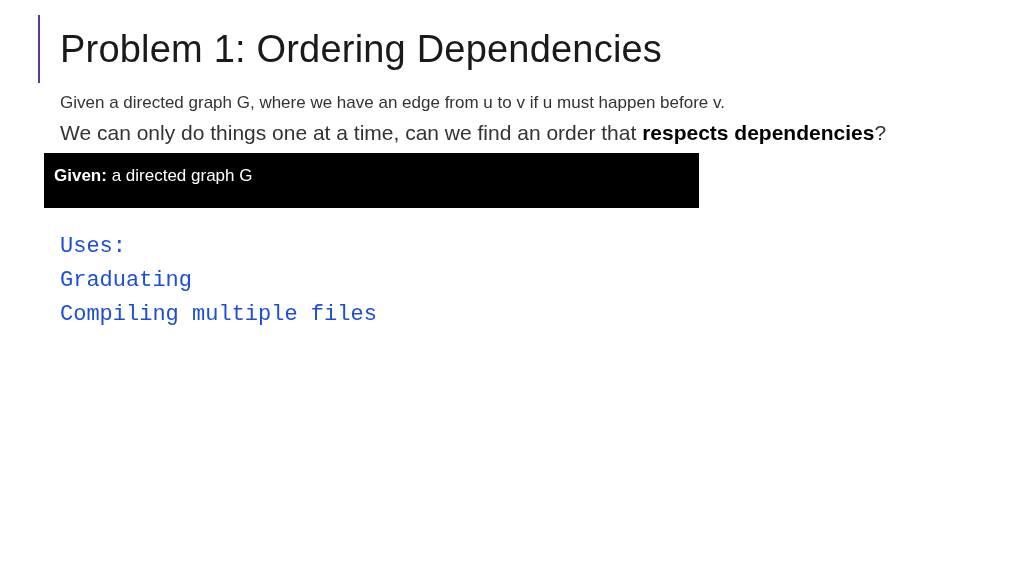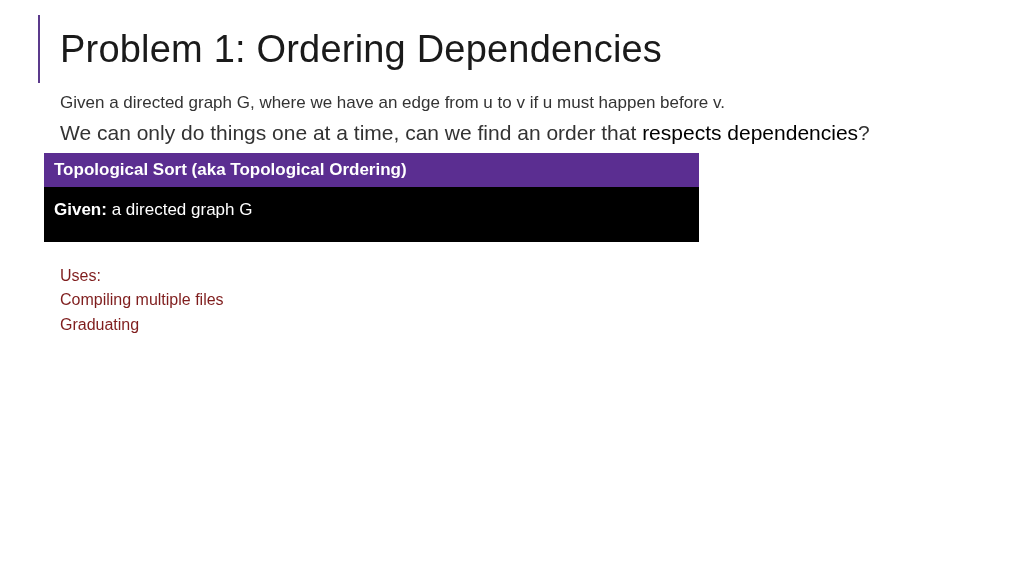--- a/index.html
+++ b/index.html
@@ -41,21 +41,21 @@
     }
     .body-text-2 {
       font-size: 21px;
       color: #333;
       line-height: 1.22;
       margin-left: 16px;
       margin-bottom: 8px;
       max-width: 920px;
     }
     .emph {
-      font-weight: 400;
+      font-weight: 700;
       color: #000;
     }
     .def-box {
       margin-left: 0;
       width: 655px;
     }
     .def-header {
       background: #5B2E91;
       color: #ffffff;
       font-size: 17px;
@@ -70,45 +70,44 @@
       font-size: 17px;
       line-height: 1.55;
       font-family: "Segoe UI", "Century Gothic", Arial, sans-serif;
     }
     .def-body .label {
       font-weight: 700;
     }
     .uses-block {
       margin-top: 22px;
       margin-left: 16px;
-      font-size: 16px;
-      color: #7f1d1d;
+      font-size: 22px;
+      color: #1d4ed8;
       line-height: 1.55;
-      font-family: Liberation Sans, sans-serif;
+      font-family: Liberation Mono, monospace;
     }
   </style>
 </head>
 <body>
 
 <div class="accent-rule"></div>
 
 <h1 class="title">Problem 1: Ordering Dependencies</h1>
 
 <p class="body-text">Given a directed graph G, where we have an edge from u to v if u must happen before v.</p>
 
 <p class="body-text-2">
   <span>We can only do things one at a time, can we find an order that </span><span class="emph">respects dependencies</span><span>?</span>
 </p>
 
 <div class="def-box">
-  <div class="def-header">Topological Sort (aka Topological Ordering)</div>
   <div class="def-body">
     <div>
       <span class="label">Given:</span><span> a directed graph G</span>
     </div>
   </div>
 </div>
 
 <div class="uses-block">
   <div>Uses:</div>
+  <div>Graduating</div>
   <div>Compiling multiple files</div>
-  <div>Graduating</div>
 </div>
 
 </body></html>

